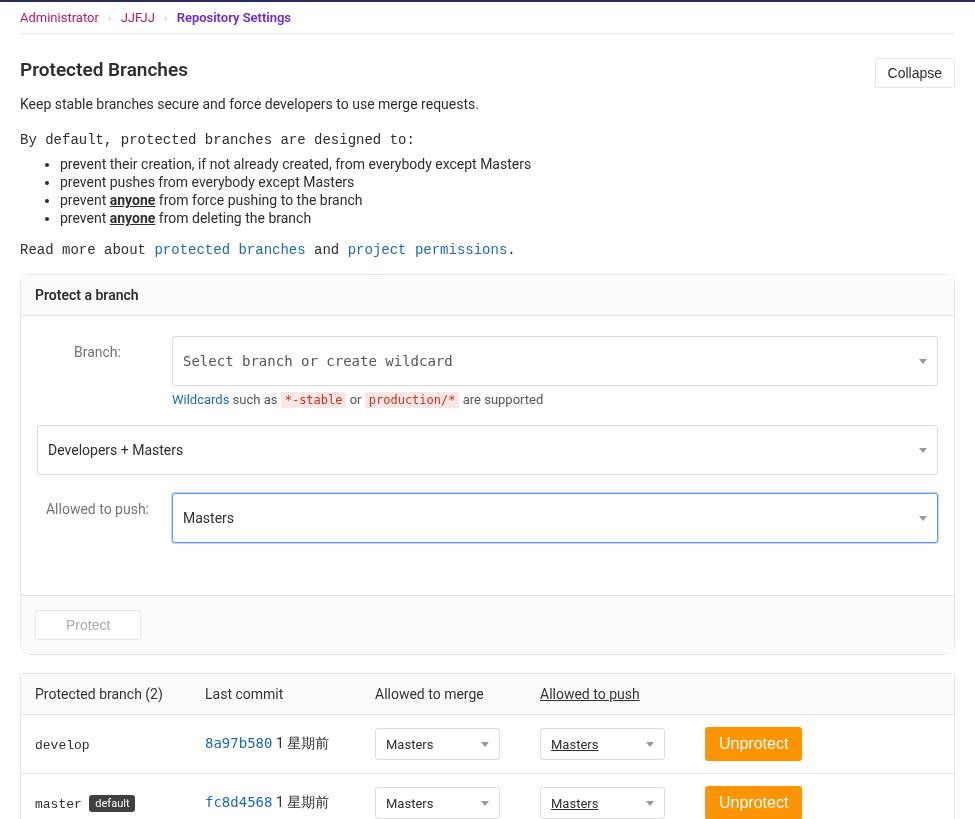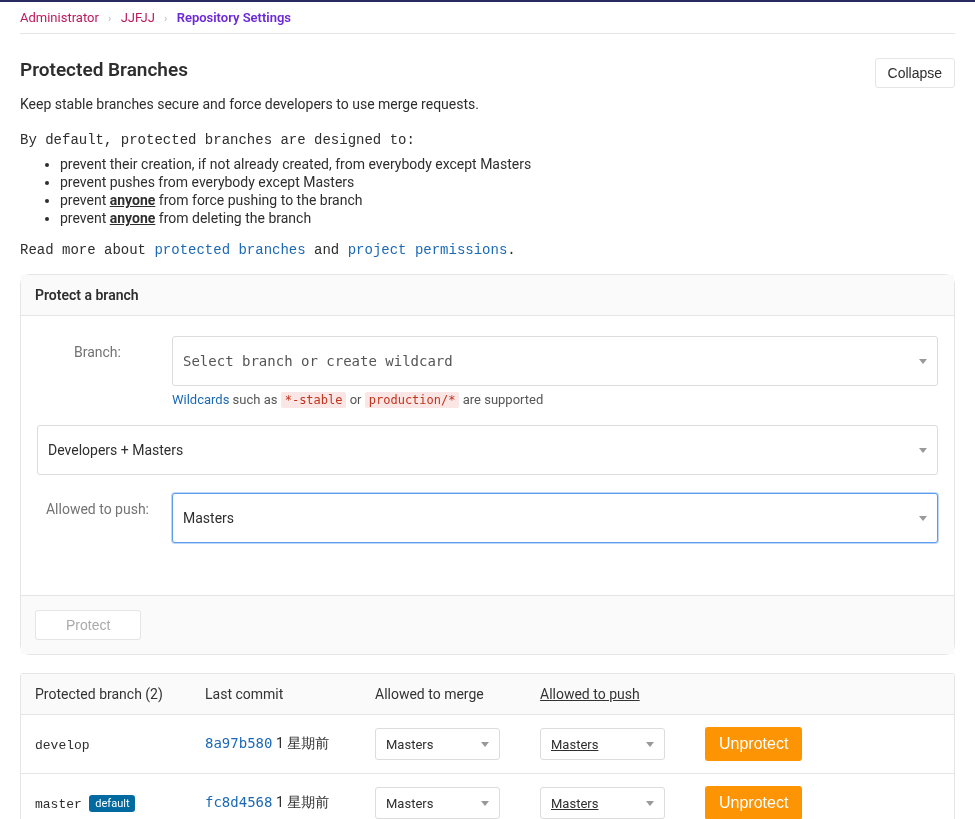--- a/index.html
+++ b/index.html
@@ -147,21 +147,21 @@
   .col-merge { width: 165px; }
   .col-push { width: 165px; text-decoration: underline; }
   .col-action { flex: 1; text-align: left; }
   .commit-hash {
     font-family: "Menlo","Consolas",monospace;
     color: #1b69b6;
     font-size: 14px;
     cursor: pointer;
   }
   .badge-default {
-    background: #0369a1;
+    background: #404040;
     color: #fff;
     font-size: 11px;
     padding: 2px 6px;
     border-radius: 3px;
     margin-left: 4px;
     vertical-align: middle;
   }
   .small-select {
     width: 125px;
     height: 32px;

